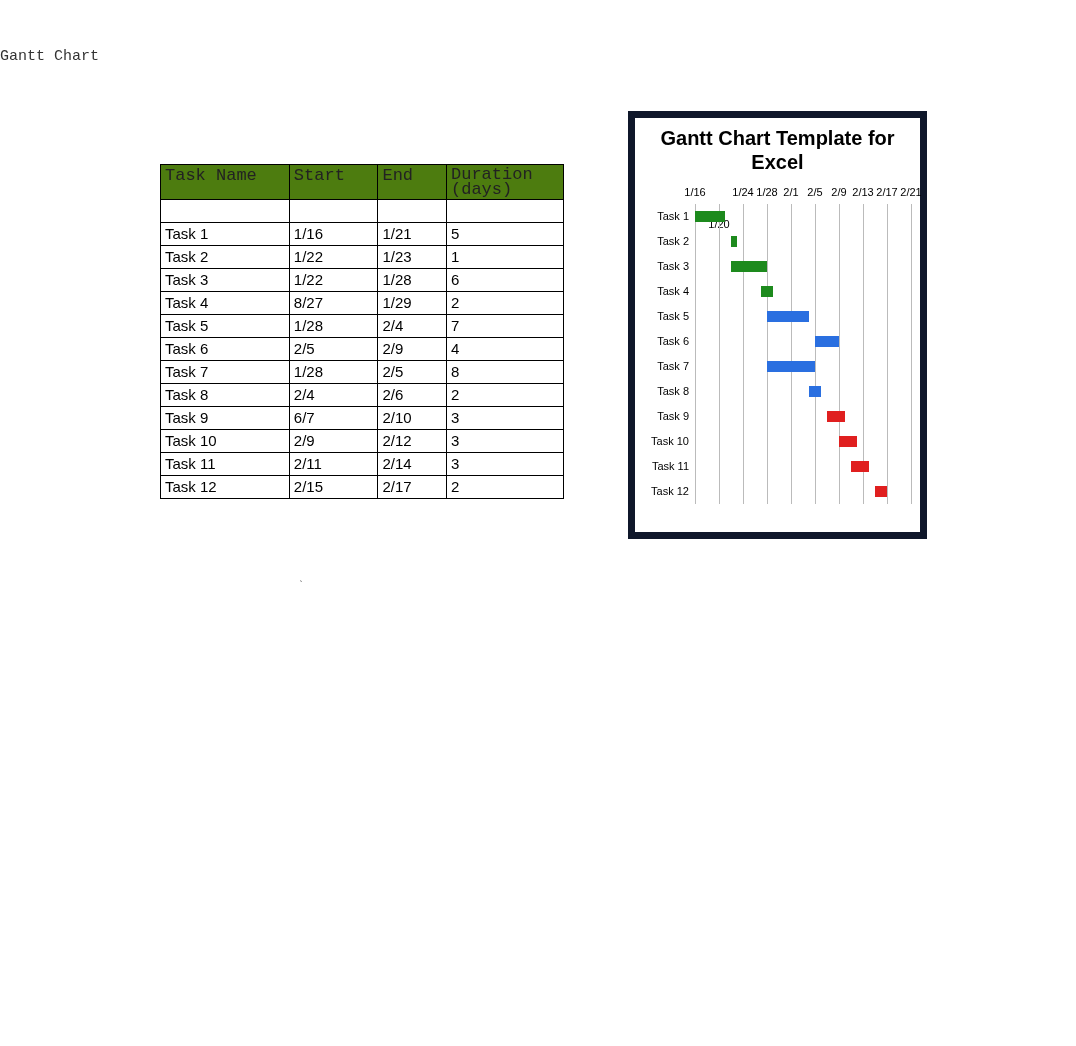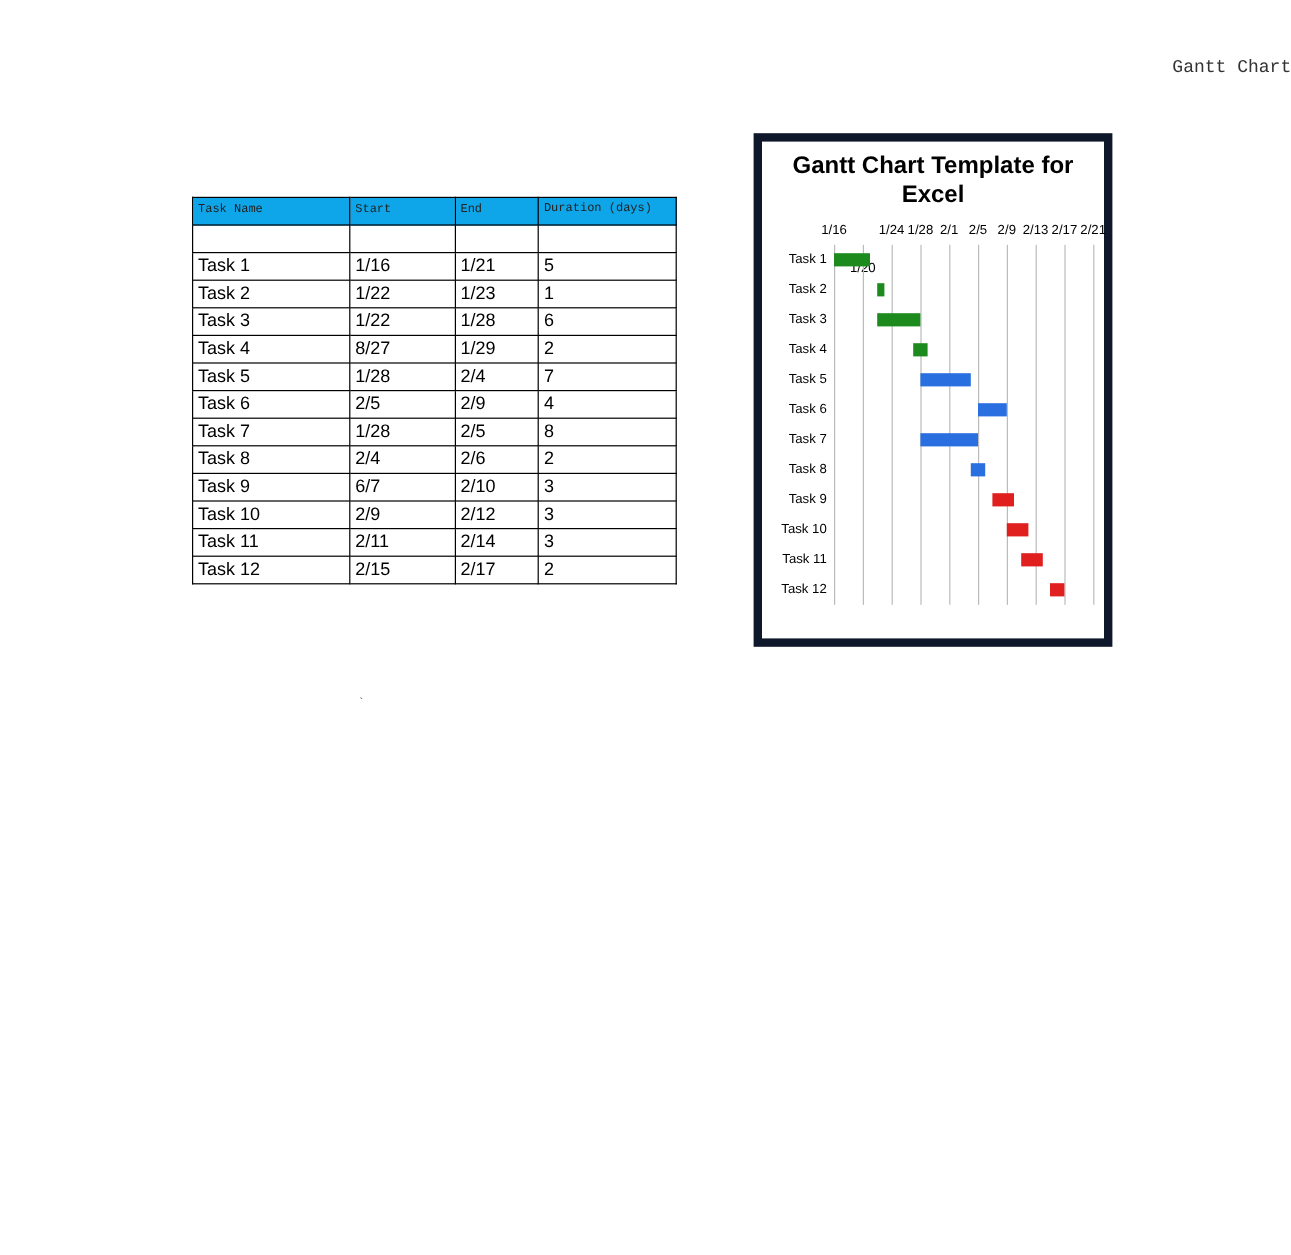--- a/index.html
+++ b/index.html
@@ -1,21 +1,21 @@
 <!DOCTYPE html>
 <html><head>
 <meta charset="utf-8">
 <style>
   html,body{margin:0;padding:0;background:#fff;font-family:Arial,Helvetica,sans-serif;color:#000}
   .page{width:1076px;height:1046px;position:relative}
-  .page-title{position:absolute;left:0;width:1076px;top:48px;text-align:right;font-family:"Courier New",monospace;font-size:15px;color:#333}
+  .page-title{position:absolute;left:0;width:1076px;top:48px;text-align:left;font-family:"Courier New",monospace;font-size:15px;color:#333}
   
   .tbl{position:absolute;left:160px;top:164px;width:404px;border-collapse:collapse;font-size:15px}
   .tbl th,.tbl td{border:1px solid #000;padding:2px 4px;text-align:left;vertical-align:top;height:18px;line-height:18px}
-  .tbl th{background:#0ea5e9;font-weight:normal;font-family:"Courier New",monospace;font-size:10px;color:#222}
+  .tbl th{background:#4d7c0f;font-weight:normal;font-family:"Courier New",monospace;font-size:17px;color:#222}
   .tbl th.dur{line-height:15px}
   .col-name{width:132px}
   .col-start{width:84px}
   .col-end{width:64px}
   .col-dur{width:112px}
   
   .chart-box{position:absolute;left:628px;top:111px;width:285px;height:414px;border:7px solid #0f172a;background:#fff}
   .chart-title{font-size:20px;font-weight:bold;text-align:center;margin-top:8px;line-height:24px}
   .axis-labels{position:relative;height:16px;margin-top:12px;margin-left:60px;width:216px;font-size:11px}
   .axis-labels span{position:absolute;top:0;transform:translateX(-50%);white-space:nowrap}

